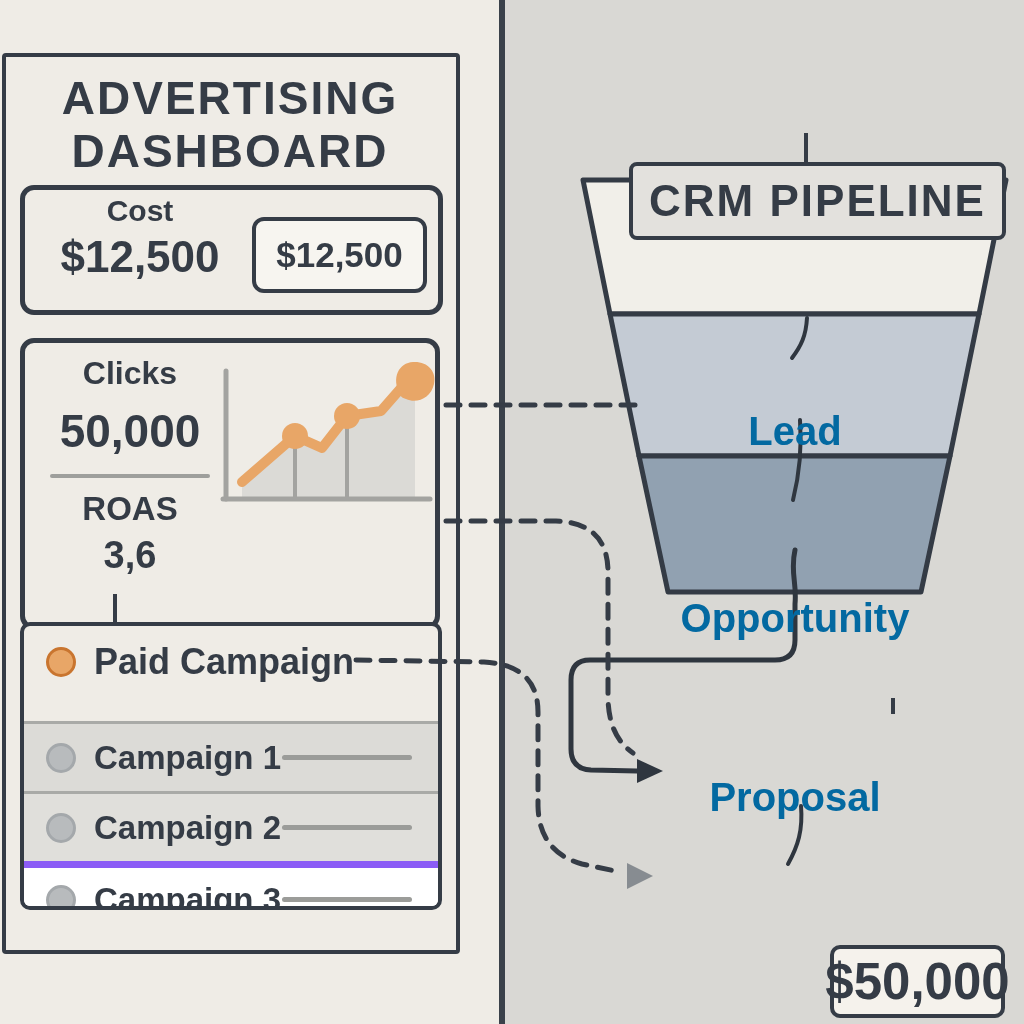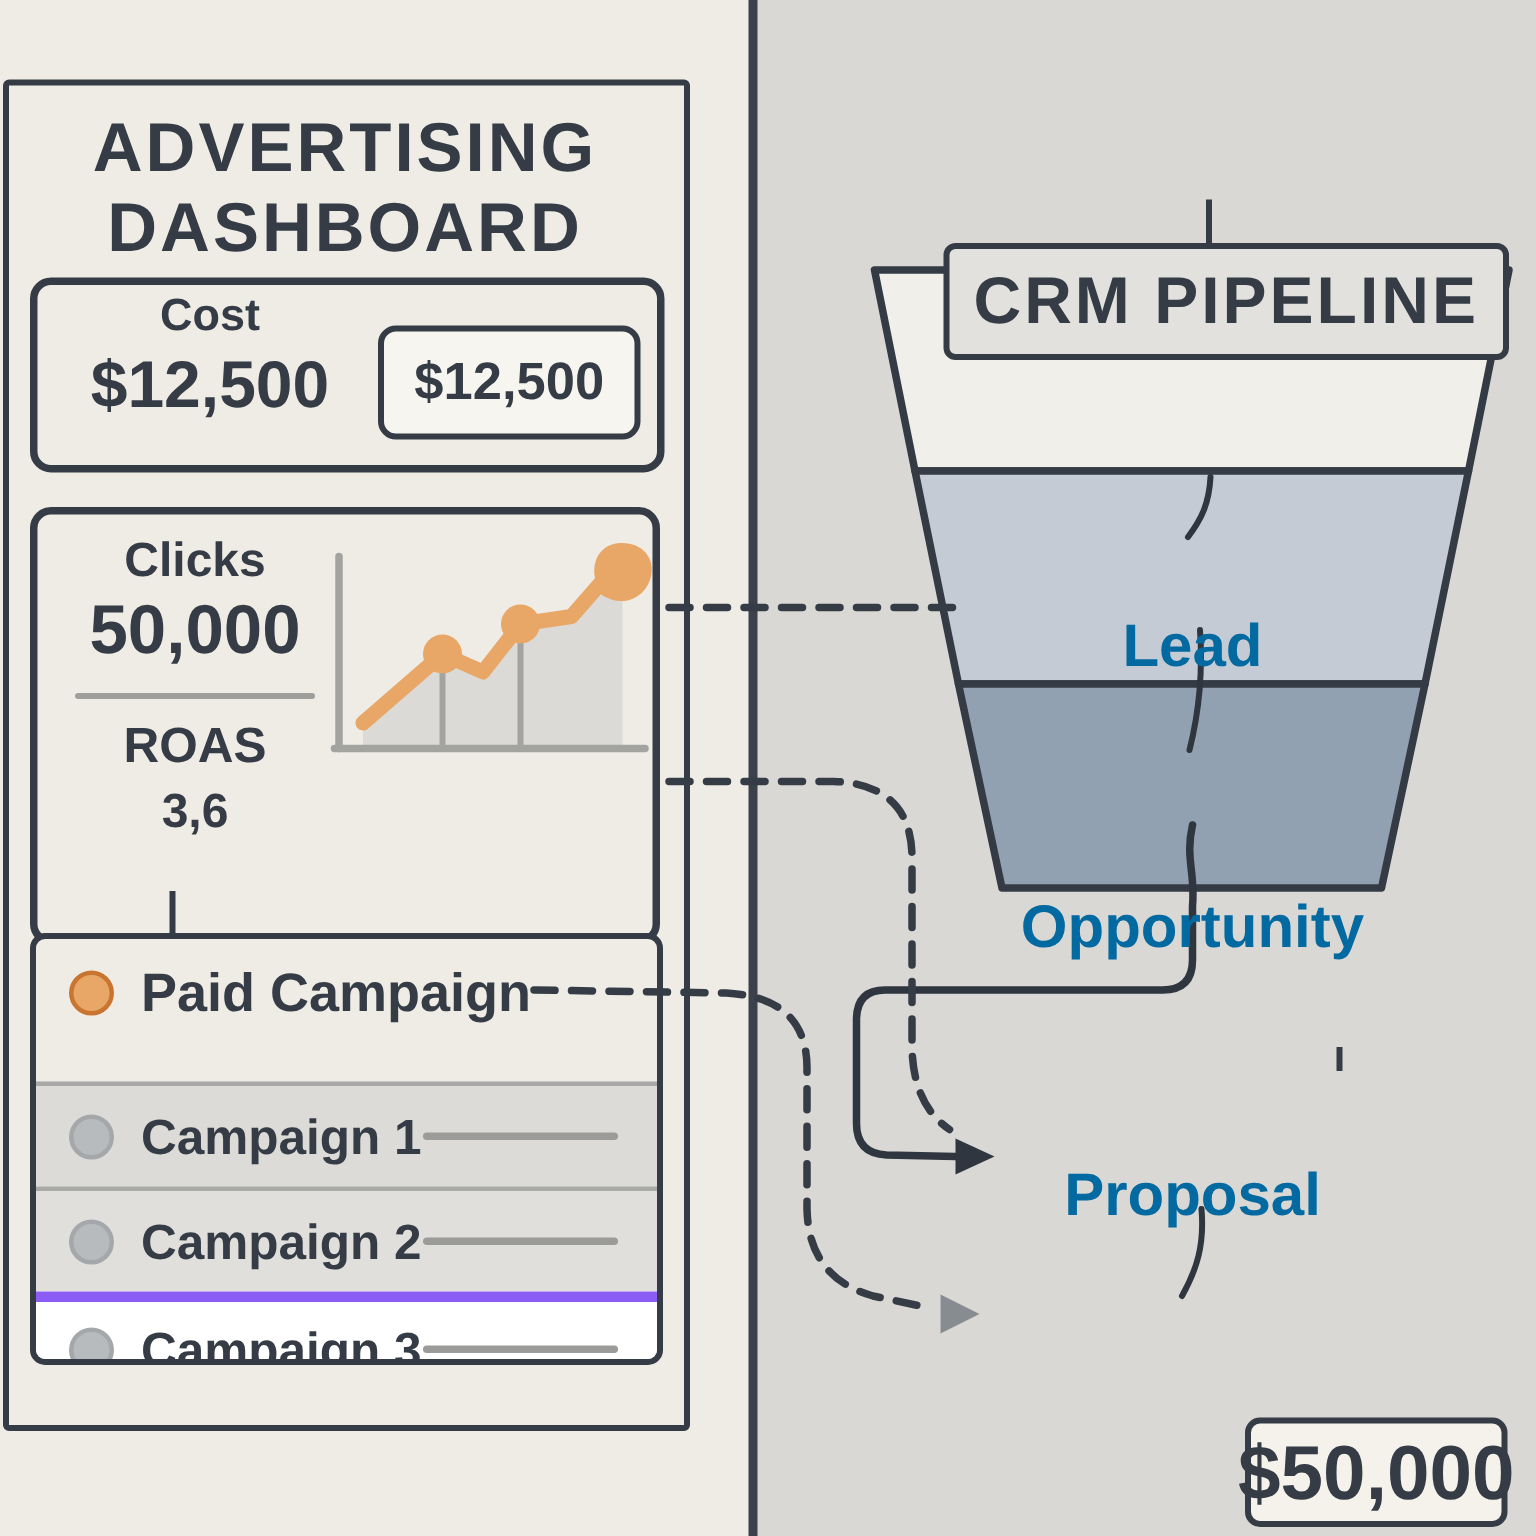--- a/index.html
+++ b/index.html
@@ -25,24 +25,24 @@
   .cost-label{font-size:30px;font-weight:700;}
   .cost-value{font-size:44px;font-weight:700;margin-top:4px;}
   .cost-callout{position:absolute;left:227px;top:27px;width:175px;height:76px;
     background:#f7f5f0;border:4px solid #353c46;border-radius:12px;
     display:flex;align-items:center;justify-content:center;
     font-size:35px;font-weight:700;}
 
   .metrics-card{left:20px;top:338px;width:420px;height:292px;}
   .metrics-left{position:absolute;left:10px;top:8px;width:190px;text-align:center;}
   .clicks-label{font-size:32px;font-weight:700;margin-top:4px;}
-  .clicks-value{font-size:46px;font-weight:700;margin-top:0;}
+  .clicks-value{font-size:46px;font-weight:700;margin-top:12px;}
   .metrics-divider{width:160px;height:4px;background:#9e9f9c;border-radius:2px;margin:16px auto 12px auto;}
   .roas-label{font-size:33px;font-weight:700;}
-  .roas-value{font-size:32px;font-weight:700;margin-top:6px;}
+  .roas-value{font-size:38px;font-weight:700;margin-top:6px;}
   .chart-svg{position:absolute;left:185px;top:14px;width:230px;height:156px;}
   .chart-caption{position:absolute;left:185px;top:172px;width:230px;text-align:center;
     font-size:34px;font-weight:700;}
 
   .campaigns-card{position:absolute;left:20px;top:622px;width:422px;height:288px;
     background:#efece6;border:4px solid #353c46;border-radius:10px;overflow:hidden;}
   .camp-row{display:flex;align-items:center;height:70px;position:relative;}
   .camp-row.header{height:71px;background:#efece6;border-radius:32px;}
   .camp-row.r1{background:#dcdbd7;border-top:3px solid #a9aaa7;margin-top:24px;}
   .camp-row.r2{background:#e0dfdb;border-top:3px solid #a9aaa7;}

